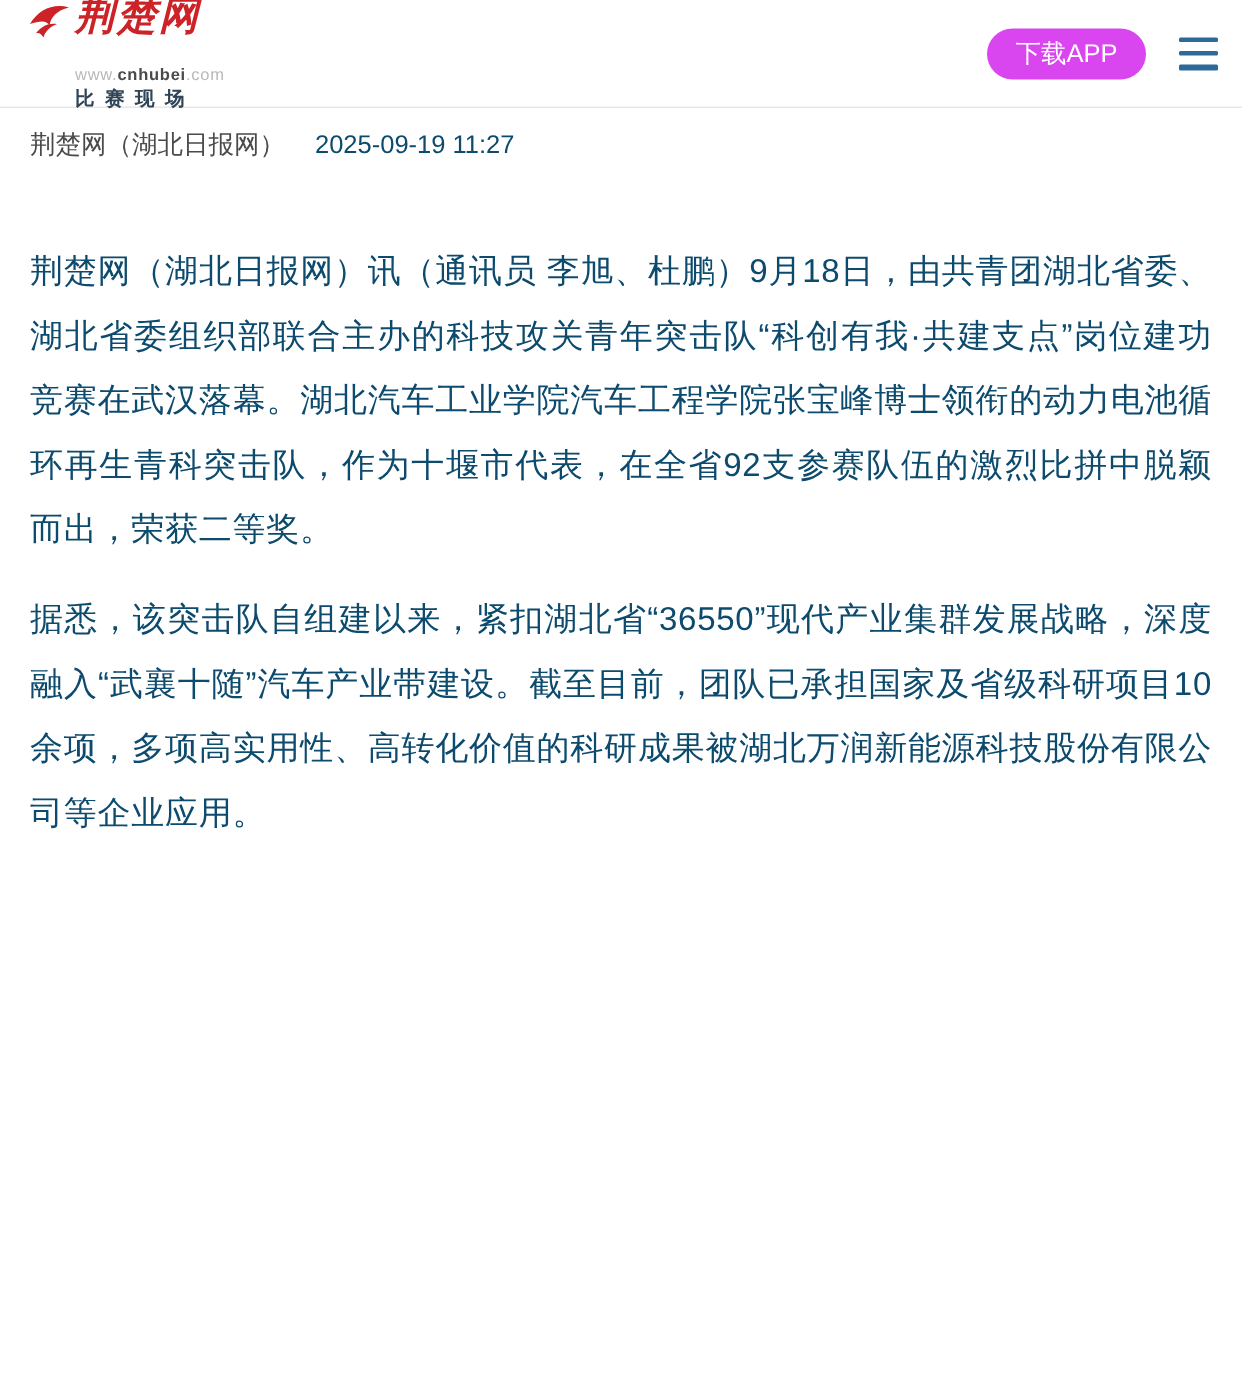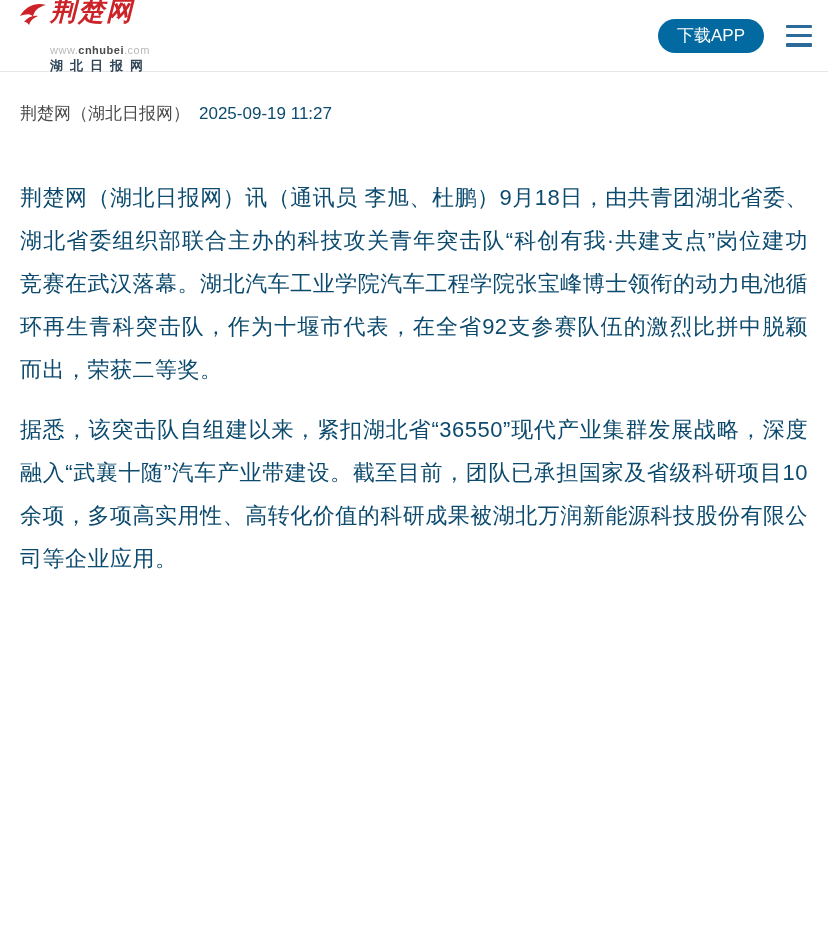--- a/index.html
+++ b/index.html
@@ -34,21 +34,21 @@
     letter-spacing: 2px;
   }
   .logo-url { font-size: 11px; line-height: 13px; color: #b9b9b9; letter-spacing: 0.5px; margin-top: 20px; }
   .logo-url .domain { color: #4a4a4a; font-weight: 700; }
   .logo-sub {
     font-size: 13px; line-height: 15px; margin-top: 1px;
     font-weight: 700; color: #2f4456; letter-spacing: 7px;
   }
   .header-right { display: flex; align-items: center; gap: 22px; }
   .download-btn {
-    background: #0369a1;
+    background: #d946ef;
     color: #ffffff;
     font-size: 17px;
     border: none;
     border-radius: 18px;
     padding: 8px 19px;
     line-height: 18px;
     cursor: pointer;
     font-family: inherit;
   }
   .menu-btn {
@@ -62,24 +62,24 @@
   .article { padding: 0 20px 30px 20px; }
   .article-title {
     margin-top: 32px;
     font-size: 28px;
     line-height: 36px;
     font-weight: 700;
     color: #1a1a1a;
     letter-spacing: 0.5px;
   }
   .byline {
-    margin-top: 30px;
+    margin-top: 13px;
     display: flex;
     align-items: baseline;
-    gap: 9px;
+    gap: 20px;
     font-size: 17px;
     line-height: 24px;
   }
   .byline .source { color: #4a4a4a; }
   .byline .time { color: #0c4a6e; }
 
   .article-body { margin-top: 50px; }
   .article-body p {
     font-size: 22px;
     line-height: 43px;
@@ -97,21 +97,21 @@
   <div class="logo">
     <span class="logo-bird">
       <svg width="30" height="26" viewBox="0 0 30 26">
         <path d="M2 14 C8 4 18 0 28 3 C20 5 16 9 15 15 C13 11 8 12 2 14 Z" fill="#cc2328"></path>
         <path d="M6 20 C10 15 15 13 20 14 C15 16 12 19 11 23 C9 20 8 20 6 20 Z" fill="#cc2328"></path>
       </svg>
     </span>
     <span class="logo-text-col">
       <span class="logo-cn">荆楚网</span>
       <span class="logo-url"><span>www.</span><span class="domain">cnhubei</span><span>.com</span></span>
-      <span class="logo-sub">湖北日报网</span>
+      <span class="logo-sub">比赛现场</span>
     </span>
   </div>
   <div class="header-right">
     <button class="download-btn">下载APP</button>
     <button class="menu-btn" aria-label="menu">
       <span class="bar"></span>
       <span class="bar"></span>
       <span class="bar"></span>
     </button>
   </div>

